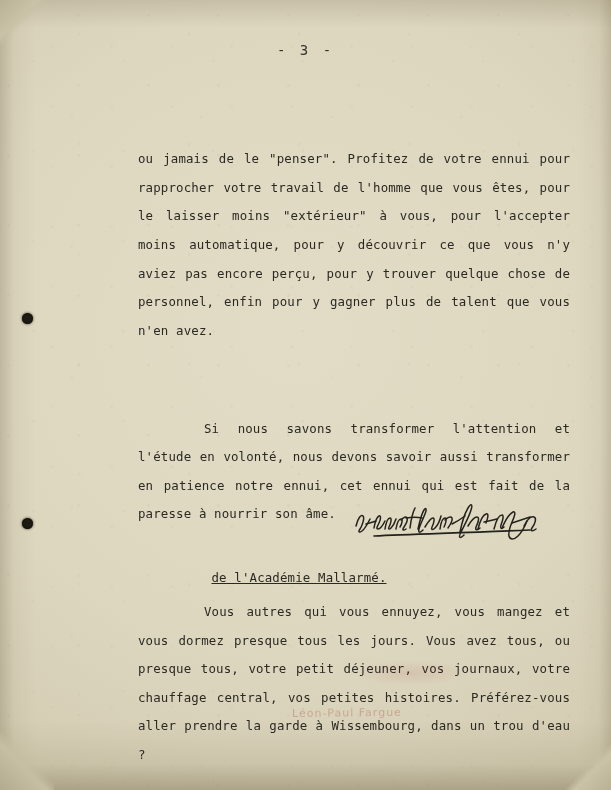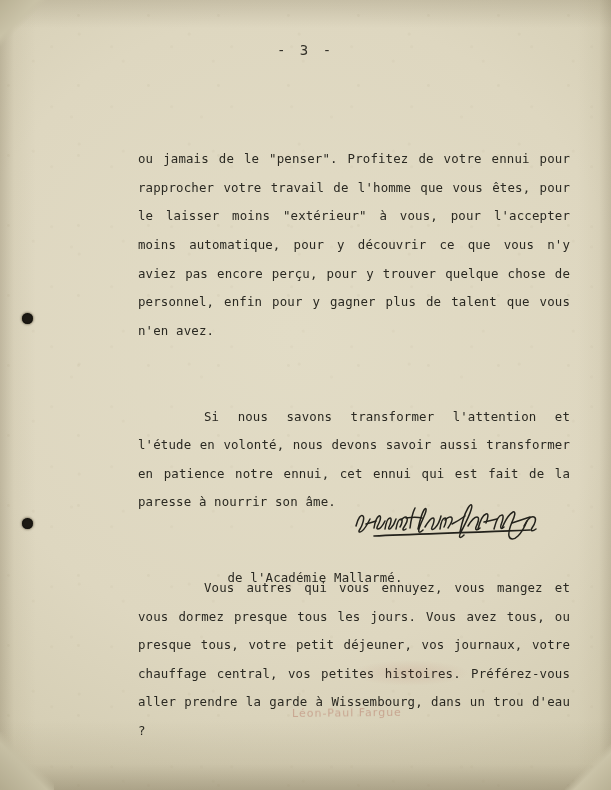--- a/index.html
+++ b/index.html
@@ -106,43 +106,44 @@
     letter-spacing: 0.15px;
     color: #2a2922;
     text-align: justify;
     white-space: pre-wrap;
   }
   .para {
     margin: 0 0 0 0;
     text-indent: 0;
     white-space: pre-wrap;
   }
-  .para + .para { margin-top: 0; }
+  .para + .para { margin-top: 12px; }
   .indent { text-indent: 66px; }
 
   
   #signature {
     position: absolute;
     left: 352px;
     top: 496px;
     width: 200px;
     height: 56px;
   }
   #signature svg { display: block; }
   #attribution {
     position: absolute;
-    left: 16px;
+    left: 0;
     top: 570px;
     width: 574px;
     text-align: center;
     font-size: 12.4px;
     letter-spacing: 0.15px;
     color: #2a2922;
     padding-left: 24px;
     box-sizing: border-box;
+    text-decoration: underline;
   }
   
   #redmark {
     position: absolute;
     left: 292px;
     top: 706px;
     width: 190px;
     height: 18px;
     opacity: 0.30;
     color: #9d3a2c;

